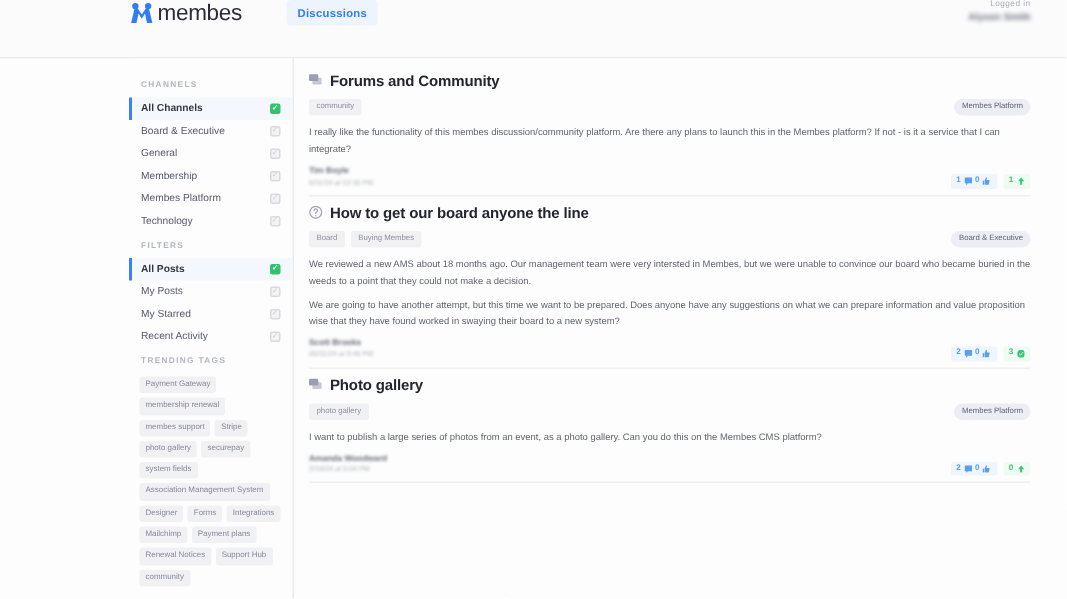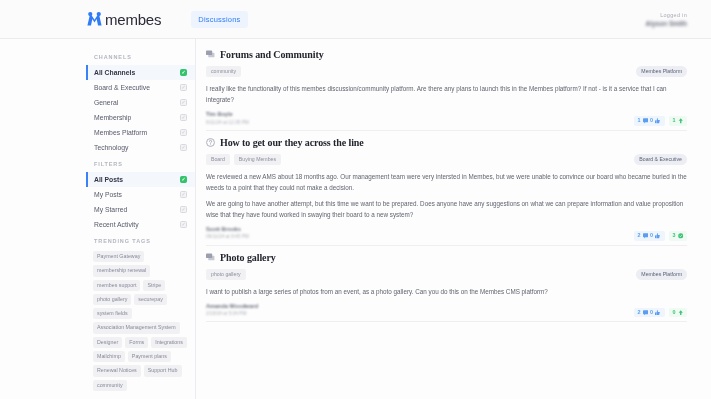--- a/index.html
+++ b/index.html
@@ -8,28 +8,28 @@
     background: #ffffff;
     font-family: "Liberation Sans", sans-serif;
     overflow: hidden;
   }
   .page { position: relative; width: 711px; height: 399px; background:#fdfdfd; }
 
   
   .topbar {
     height: 39px; background:#fbfbfc;
     border-bottom:1px solid #ebebee;
-    display:flex; align-items:center;
+    display:flex; align-items:flex-start;
     padding: 0 24px 0 86px;
   }
   .brand { display:flex; align-items:center; gap:2px; }
   .brand-mark { width:17px; height:16px; position:relative; }
   .brand-name { font-size:15px; color:#2c2c38; letter-spacing:-0.2px; }
   .nav-link {
-    margin-left:30px; font-size:7.5px; font-weight:normal;
+    margin-left:30px; font-size:7.5px; font-weight:bold;
     color:#2f7cf6; background:#eef4fe;
     padding:4px 7px; border-radius:3px; letter-spacing:0.2px;
   }
   .login-box { margin-left:auto; text-align:right; }
   .login-label { font-size:5.5px; color:#a9abb6; letter-spacing:0.3px; }
   .login-user {
     font-size:6.5px; font-weight:bold; color:#6f7280;
     margin-top:2px; filter: blur(1.4px);
   }
 
@@ -72,21 +72,21 @@
   .tags { padding:2px 7px 0 7px; display:flex; flex-wrap:wrap; gap:3px; }
   .tag {
     background:#f1f1f4; color:#85889a;
     font-size:5.3px; padding:3px 4px; border-radius:2px;
     white-space:nowrap; line-height:1;
   }
 
   
   .post { padding:6px 0 4px 0; border-bottom:1px solid #efeff1; }
   .post:first-child { padding-top:2px; }
-  .p-title { display:flex; align-items:center; gap:5px; margin-bottom:6px;font-family:Liberation Serif, serif; }
+  .p-title { display:flex; align-items:flex-start; gap:5px; margin-bottom:6px; }
   .p-title h2 {
     font-size:10px; color:#23252f; font-weight:bold; letter-spacing:-0.1px;
   }
   .ic { width:9px; height:9px; flex:none; color:#9b9eae; }
   .ic svg { display:block; width:9px; height:9px; }
 
   .p-meta { display:flex; align-items:center; margin-bottom:6px; }
   .chip {
     background:#f1f1f4; color:#8b8e9e; font-size:5.2px;
     padding:3px 5px; border-radius:2px; margin-right:4px; line-height:1;
@@ -260,21 +260,21 @@
 
       <article class="post">
         <div class="p-title">
           <span class="ic">
             <svg viewBox="0 0 16 16" fill="none" stroke="#9b9eae" stroke-width="1.4">
               <circle cx="8" cy="8" r="7"></circle>
               <path d="M6 6 a2 2 0 1 1 2.6 2 c-.6.4-.6.9-.6 1.4" stroke-linecap="round"></path>
               <circle cx="8" cy="12" r="0.8" fill="#9b9eae" stroke="none"></circle>
             </svg>
           </span>
-          <h2>How to get our they across the line</h2>
+          <h2>How to get our board anyone the line</h2>
         </div>
         <div class="p-meta">
           <span class="chip">Board</span>
           <span class="chip">Buying Membes</span>
           <span class="chan">Board &amp; Executive</span>
         </div>
         <div class="p-body">
           <p>We reviewed a new AMS about 18 months ago.  Our management team were very intersted in Membes, but we were unable to convince our board who became buried in the weeds to a point that they could not make a decision.</p>
           <p>We are going to have another attempt, but this time we want to be prepared.  Does anyone have any suggestions on what we can prepare  information and value proposition wise that they have found worked in swaying their board to a new system?</p>
         </div>

